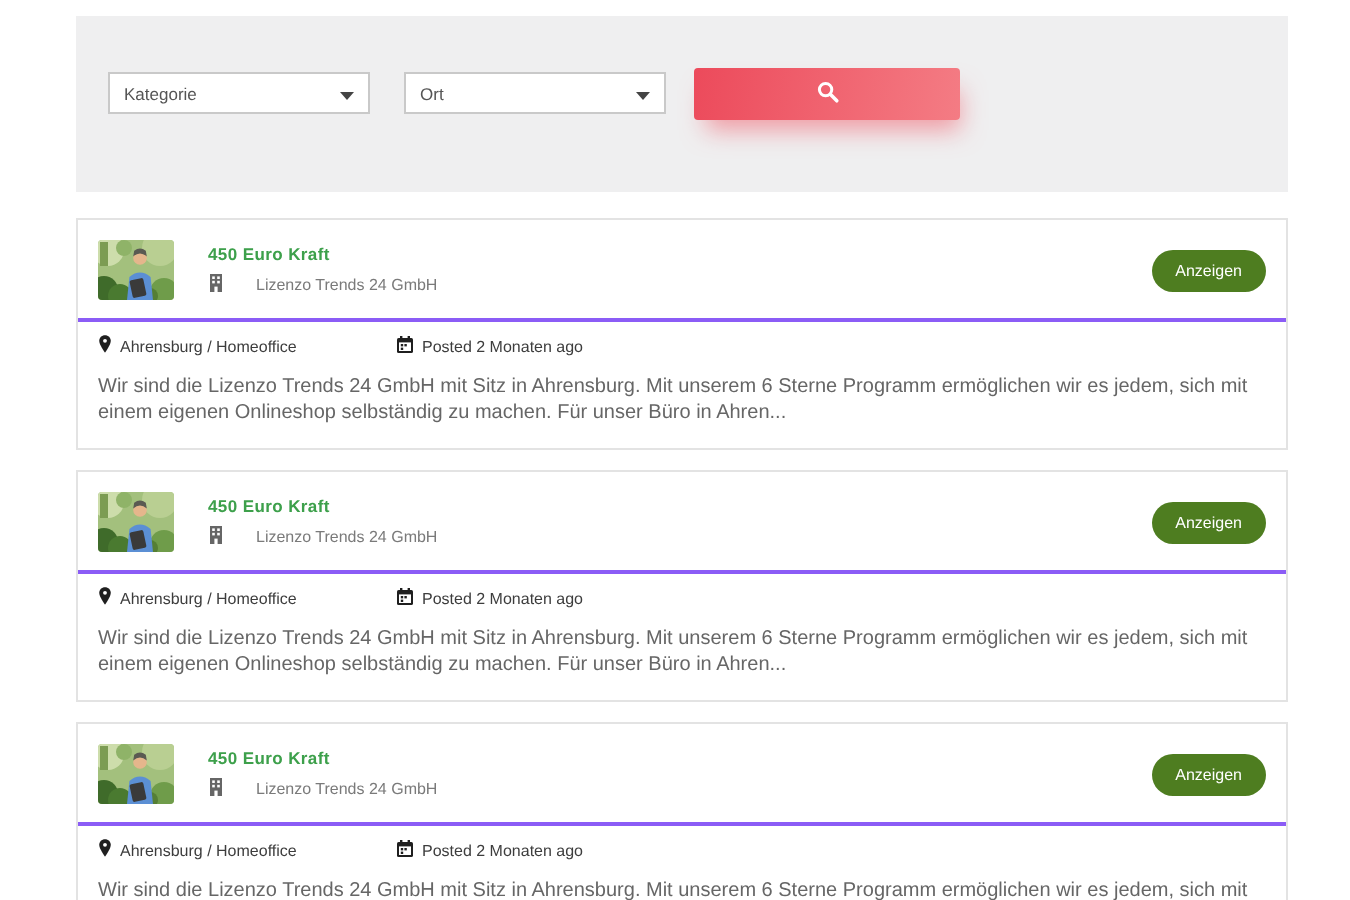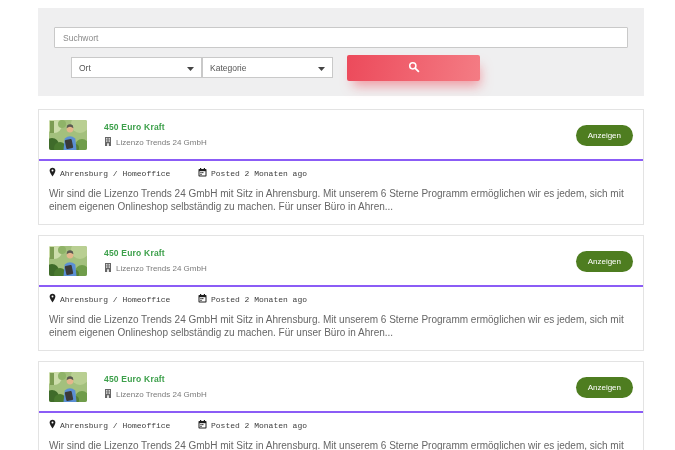--- a/index.html
+++ b/index.html
@@ -24,47 +24,46 @@
               box-shadow:3px 8px 12px -3px rgba(240,85,100,.55);}
 
   
   .job-list{margin-top:13px;}
   .card{margin:0 31px 10px 38px;border:1px solid #e3e3e3;background:#fff;}
   .card-head{display:flex;align-items:flex-start;padding:10px 10px 9px;border-bottom:2px solid #8b5cf6;}
   .thumb{width:38px;height:30px;flex:none;margin-right:17px;border-radius:2px;overflow:hidden;cursor:pointer;}
   .thumb svg{display:block;}
   .head-text{padding-top:2px;}
   .title{margin:0;font-size:8.5px;font-weight:bold;color:#3da04b;letter-spacing:.2px;cursor:pointer;}
-  .company{display:flex;align-items:center;gap:4px;margin-top:5px;font-size:8px;color:#7a7a7a;}
+  .company{display:flex;align-items:center;gap:16px;margin-top:5px;font-size:8px;color:#7a7a7a;}
   .view-btn{margin-left:auto;align-self:center;flex:none;background:#4e7d20;color:#fff;border:none;
             border-radius:11px;height:21px;padding:0 12px;font-family:Liberation Sans, sans-serif;font-size:8px;cursor:pointer;}
-  .card-meta{display:flex;align-items:center;padding:6px 10px 0;font-size:8px;color:#3d3d3d;font-family:Liberation Mono, monospace;}
+  .card-meta{display:flex;align-items:center;padding:6px 10px 0;font-size:8px;color:#3d3d3d;}
   .meta-item{display:flex;align-items:center;gap:4px;}
   .meta-location{width:149px;box-sizing:border-box;}
   .desc{margin:8px 0 0;padding:0 10px 11px;font-size:10px;line-height:13px;color:#666;}
   .icon{flex:none;display:inline-block;}
 </style>
 </head>
 <body>
 
 <div class="page">
 
   <div class="search-panel">
-    <input class="keyword-input" type="text" placeholder="Suchwort" style="">
     <div class="filters">
+      <div class="select">
+        <span>Kategorie</span>
+        <span class="icon">
+          <svg width="7" height="4" viewBox="0 0 7 4">
+              <path d="M0 0h7L3.5 4z" fill="#444"></path>
+            </svg>
+        </span>
+      </div>
       <div class="select select-ort">
         <span>Ort</span>
-        <span class="icon">
-          <svg width="7" height="4" viewBox="0 0 7 4">
-              <path d="M0 0h7L3.5 4z" fill="#444"></path>
-            </svg>
-        </span>
-      </div>
-      <div class="select">
-        <span>Kategorie</span>
         <span class="icon">
           <svg width="7" height="4" viewBox="0 0 7 4">
               <path d="M0 0h7L3.5 4z" fill="#444"></path>
             </svg>
         </span>
       </div>
       <button class="search-btn">
         <span class="icon">
           <svg width="12" height="12" viewBox="0 0 12 12">
             <circle cx="4.8" cy="4.8" r="3.1" fill="none" stroke="#fff" stroke-width="1.5"></circle>

